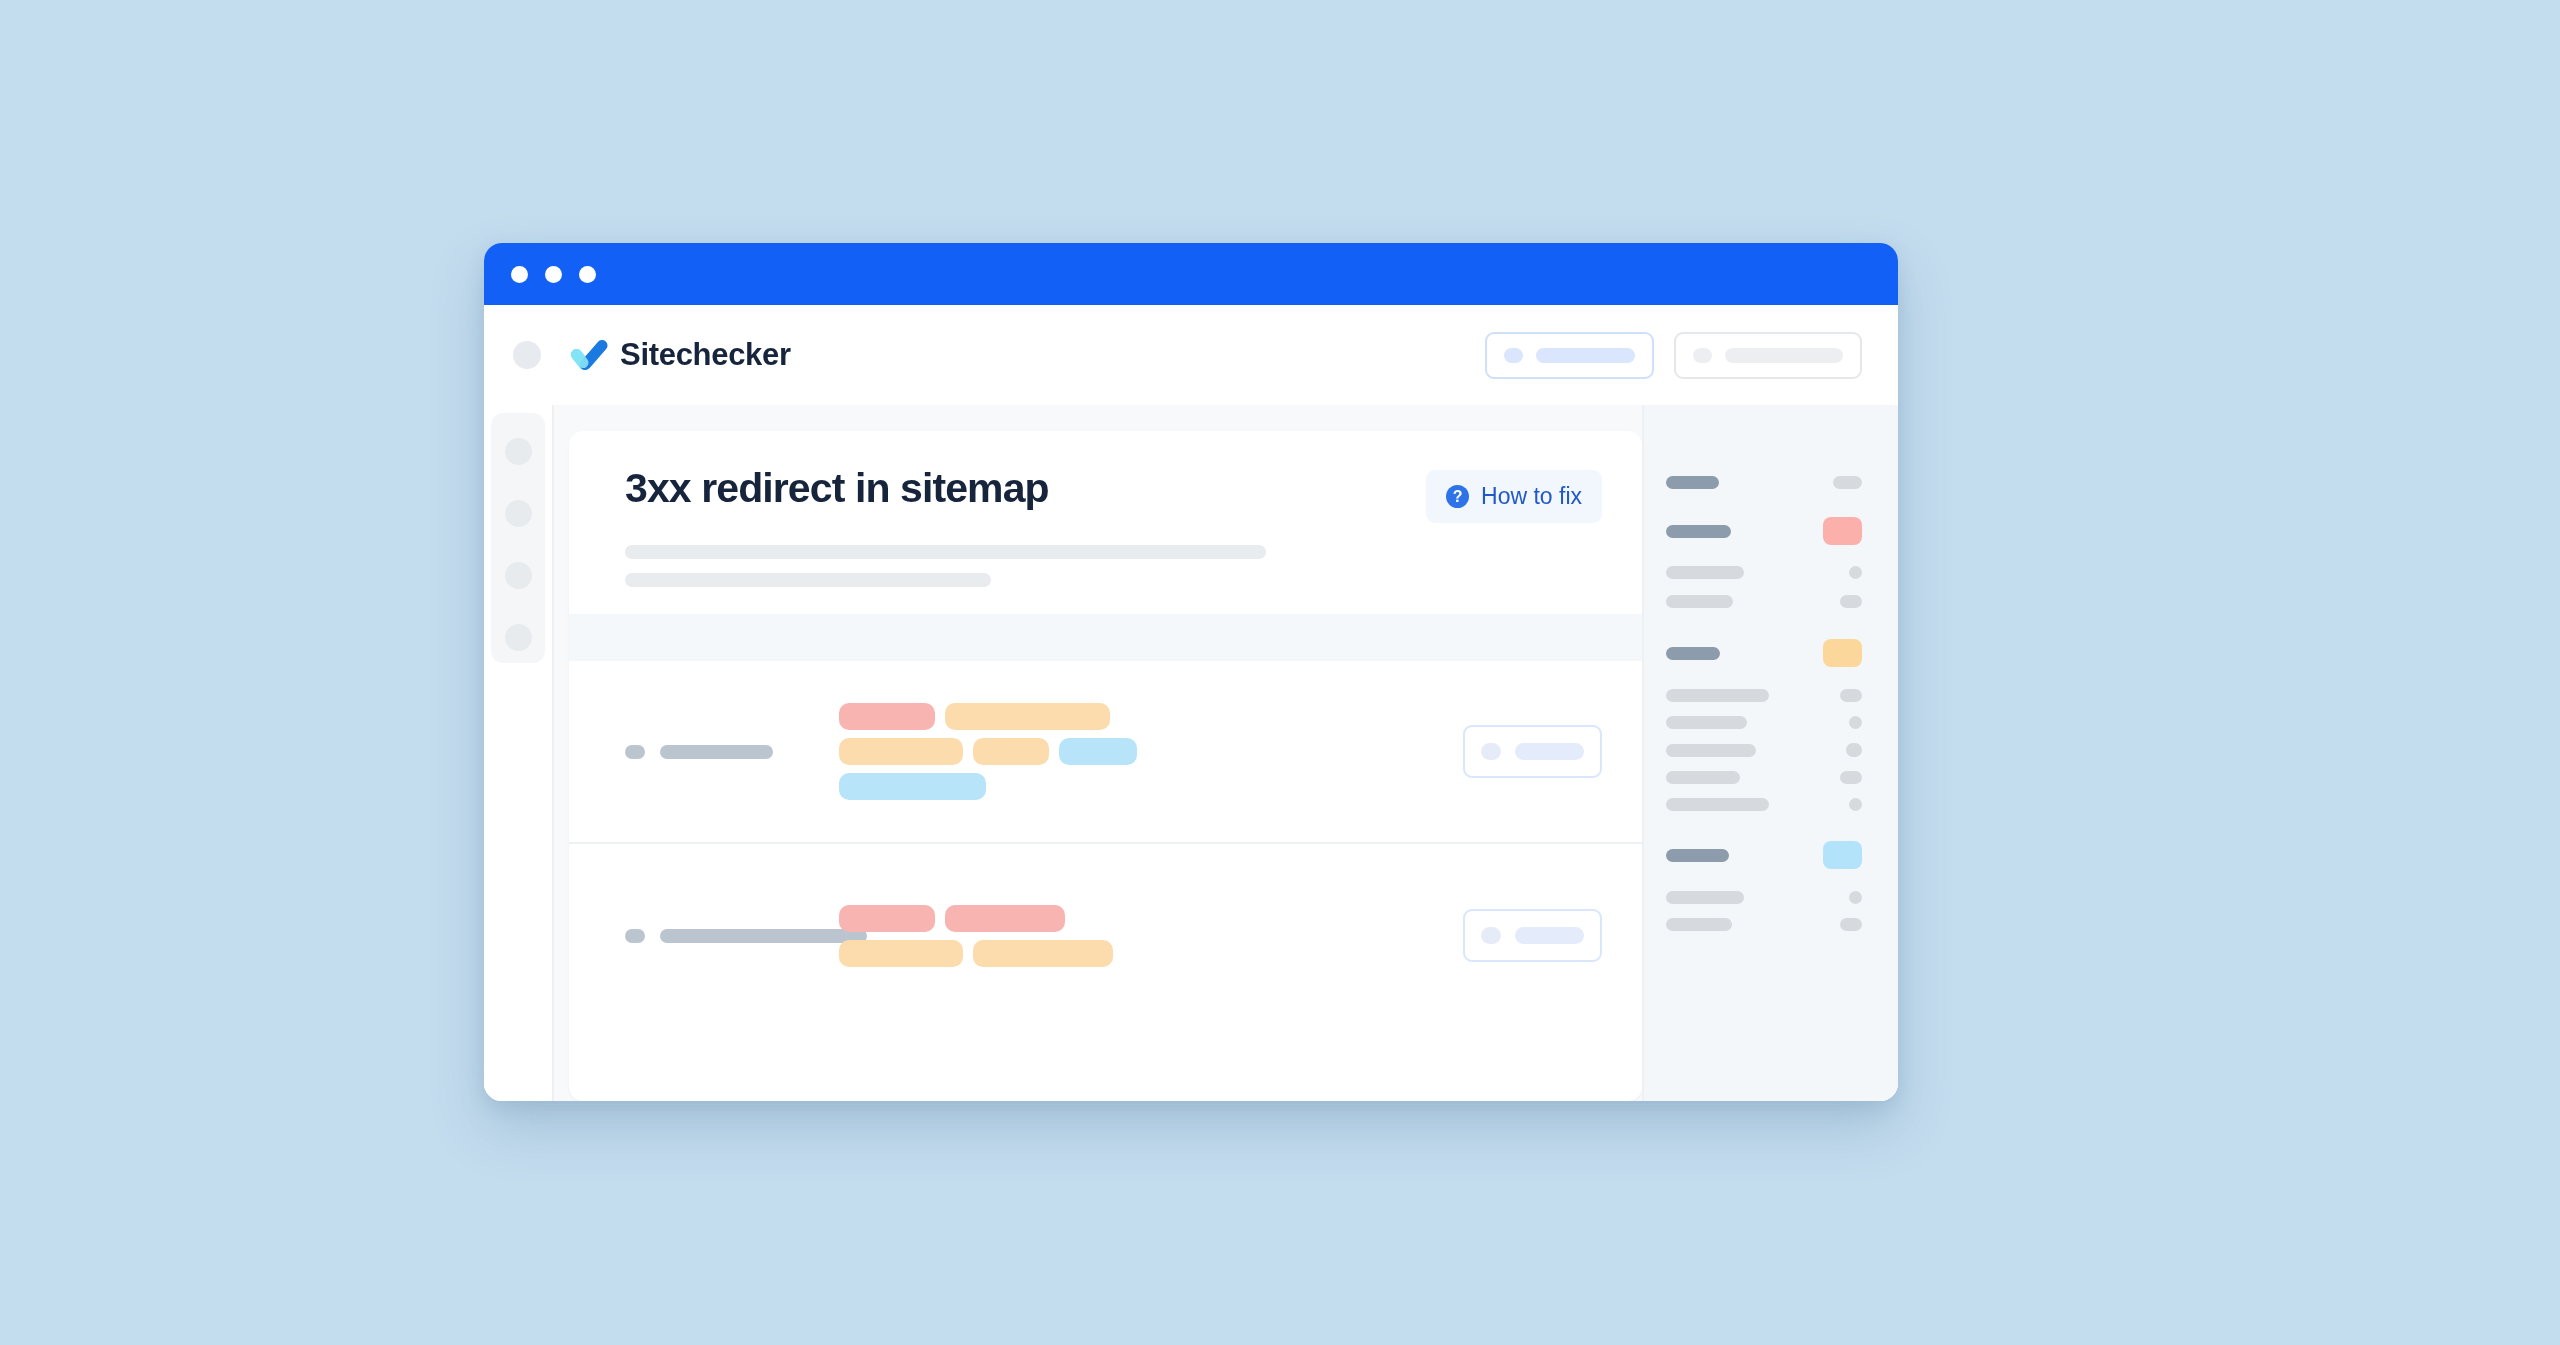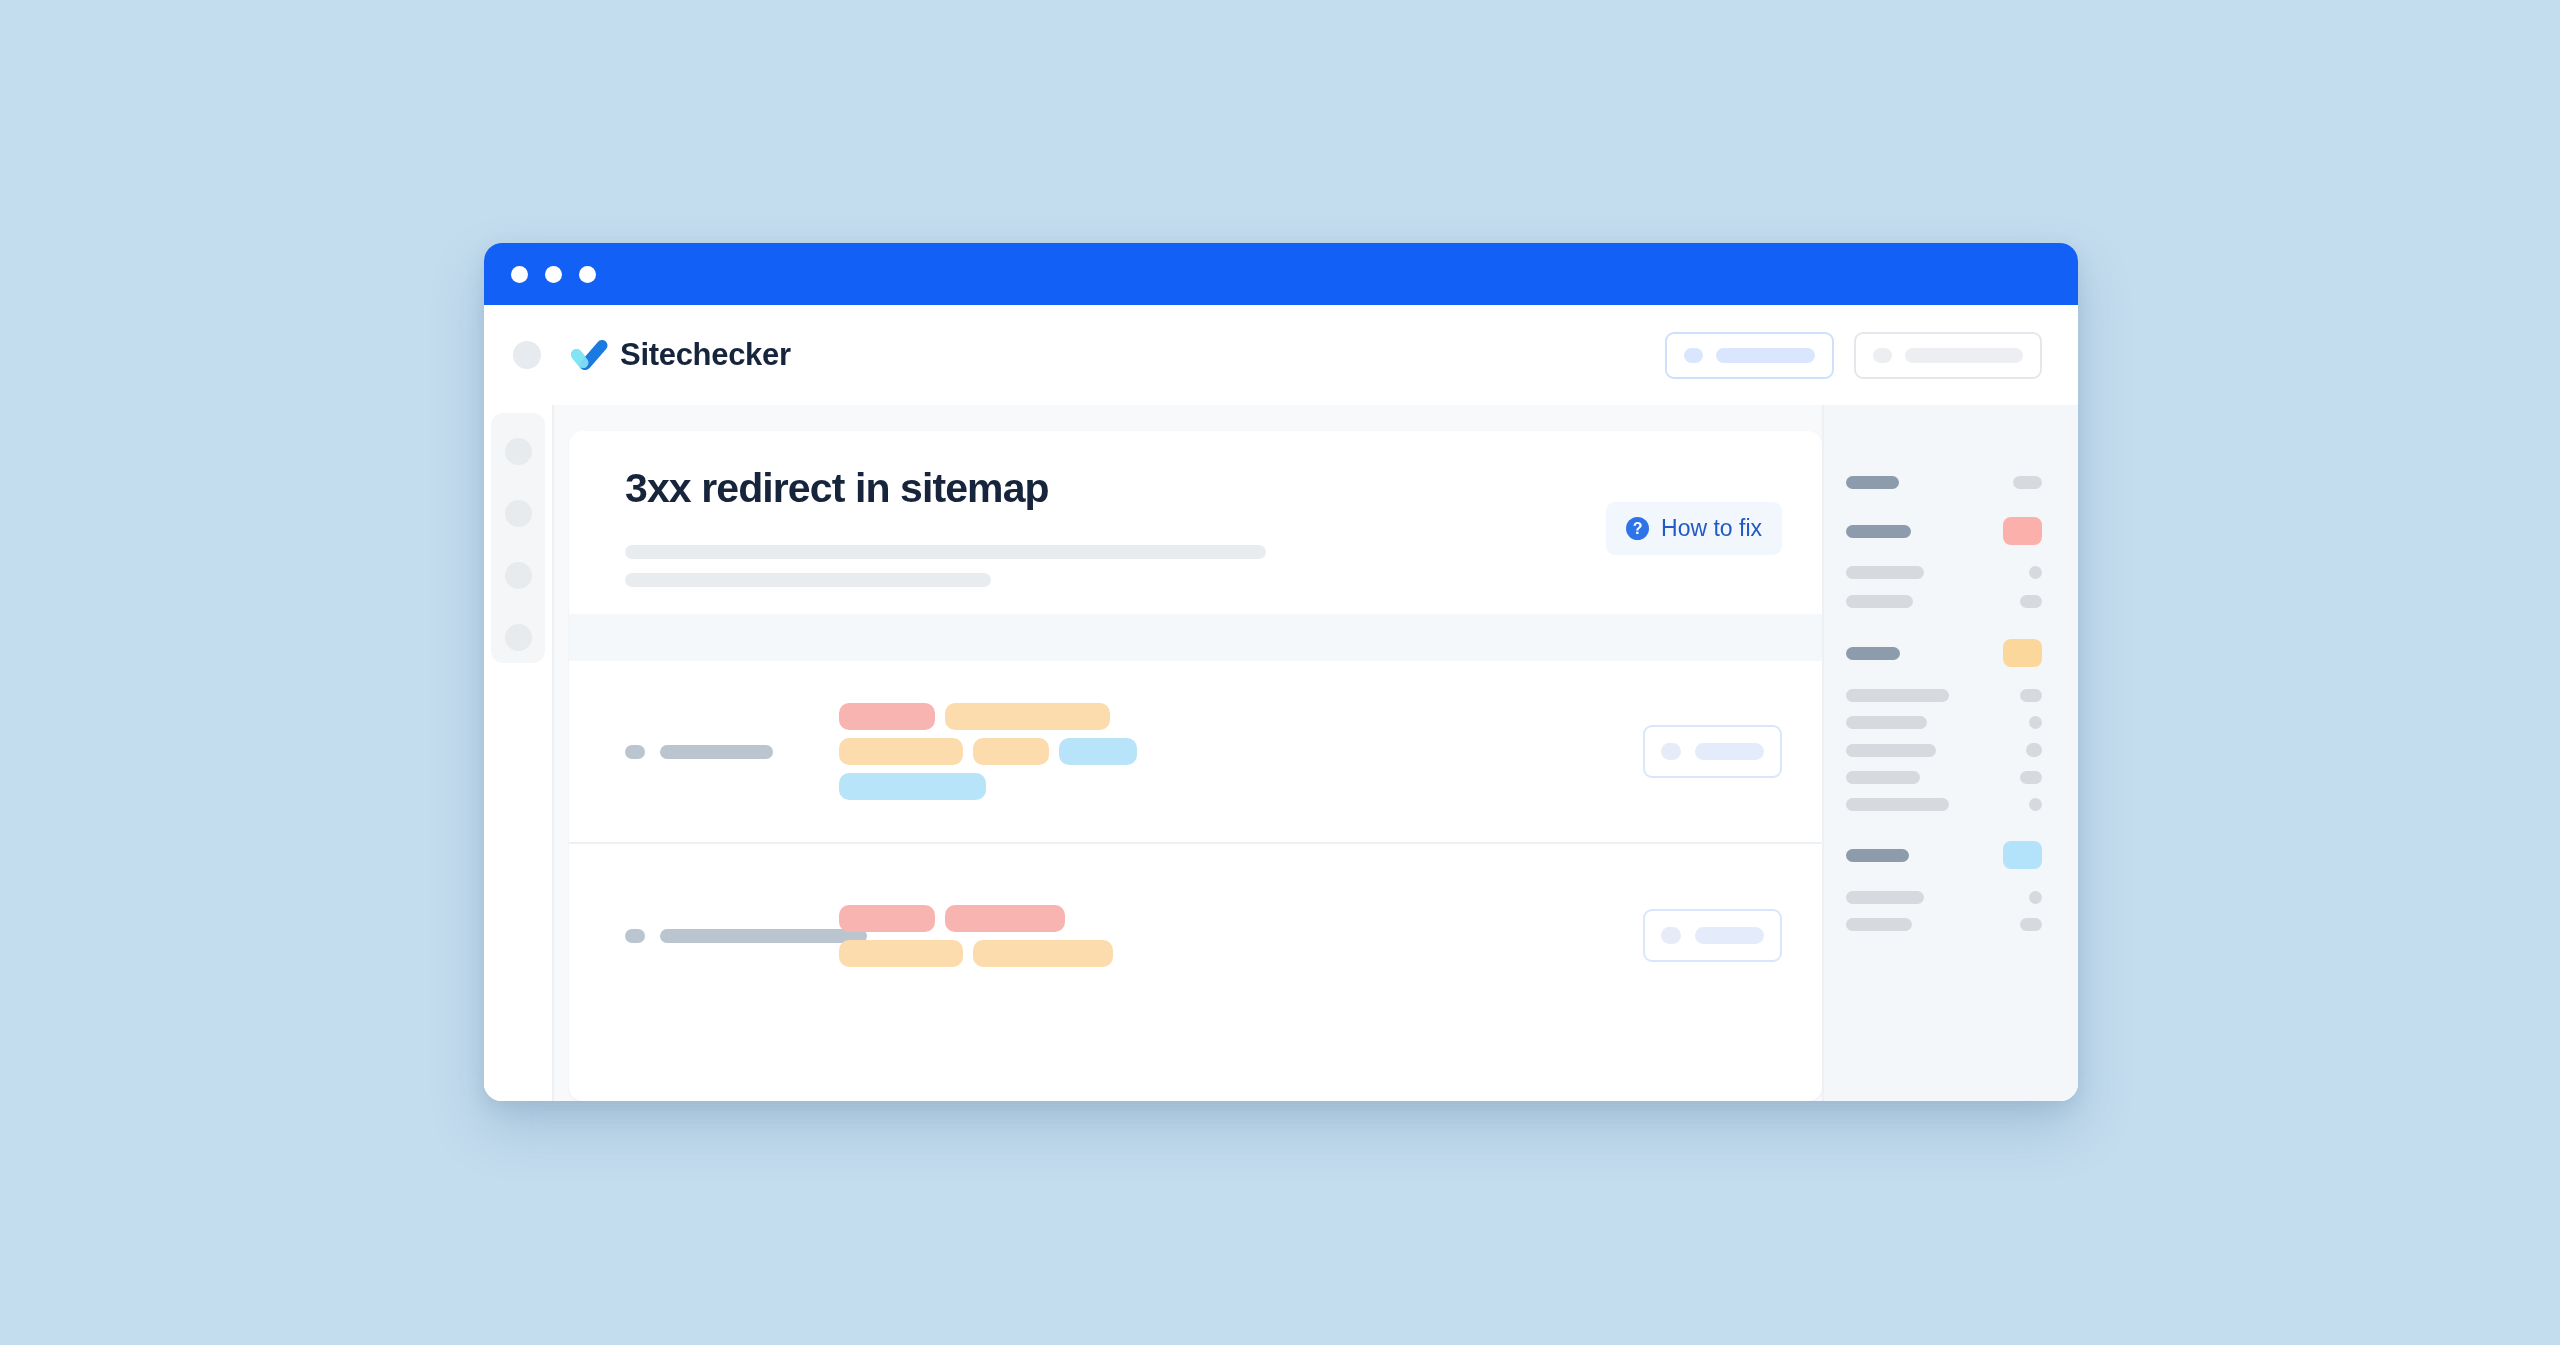--- a/index.html
+++ b/index.html
@@ -14,21 +14,21 @@
     background: #c3dcee;
     font-family: "Liberation Sans", sans-serif;
     position: relative;
   }
 
   
   .window {
     position: absolute;
     left: 484px;
     top: 243px;
-    width: 1594px;
+    width: 1414px;
     height: 858px;
     border-radius: 18px;
     background: #ffffff;
     box-shadow: 0 26px 52px rgba(85, 125, 160, 0.28),
                 0 6px 18px rgba(85, 125, 160, 0.16);
     overflow: hidden;
   }
 
   
   .titlebar {
@@ -154,21 +154,21 @@
     display: flex;
     flex-direction: column;
     overflow: hidden;
     box-shadow: 0 1px 3px rgba(30, 60, 90, 0.05);
     min-width: 0;
   }
 
   .card-head {
     padding: 37px 40px 0 56px;
     display: flex;
-    align-items: center;
+    align-items: flex-start;
   }
   .card-head-left { flex: 1 1 auto; min-width: 0; }
   .card-title {
     font-size: 41px;
     font-weight: 700;
     color: #16243c;
     letter-spacing: -0.9px;
     line-height: 1;
     white-space: nowrap;
   }

